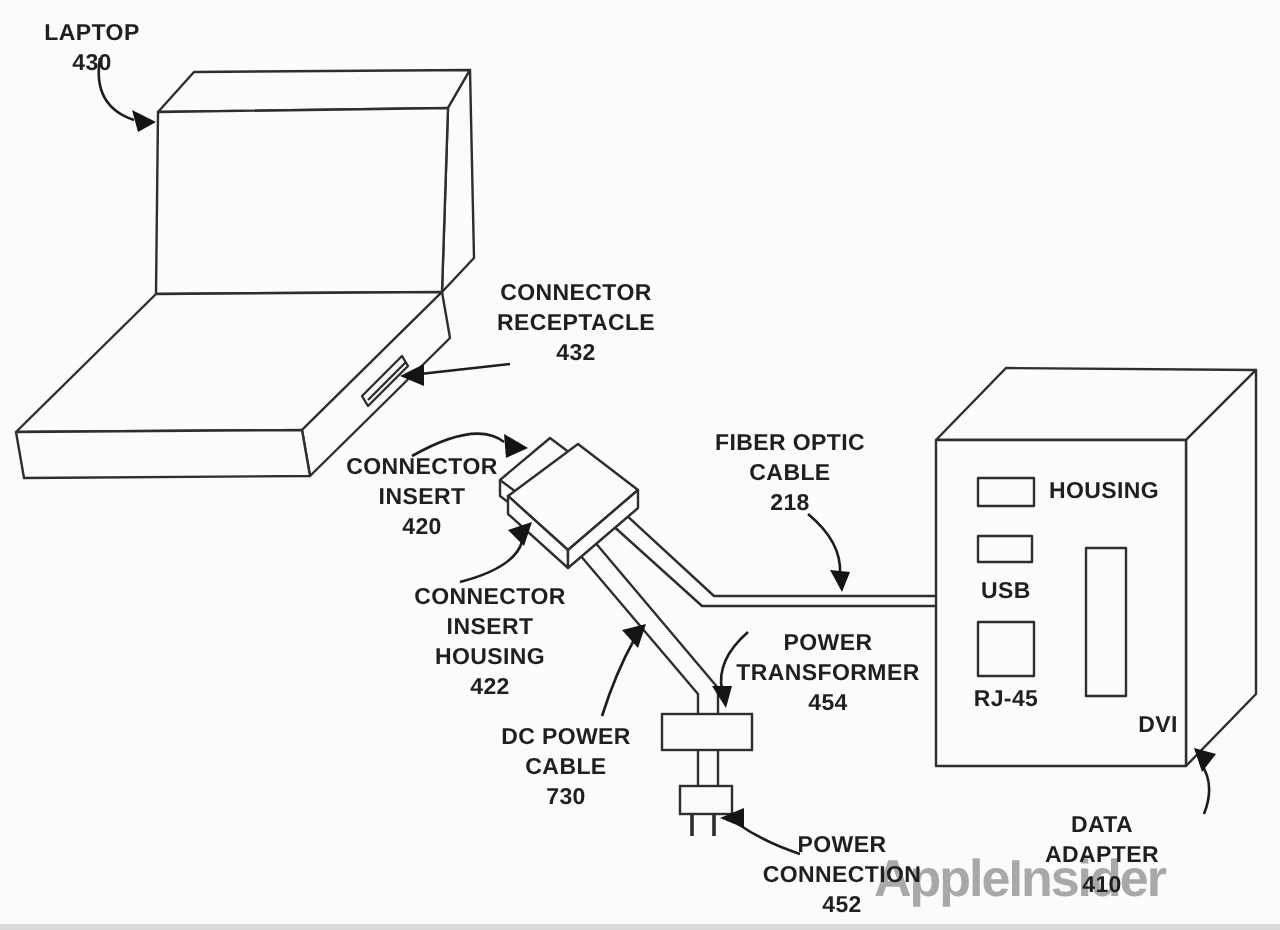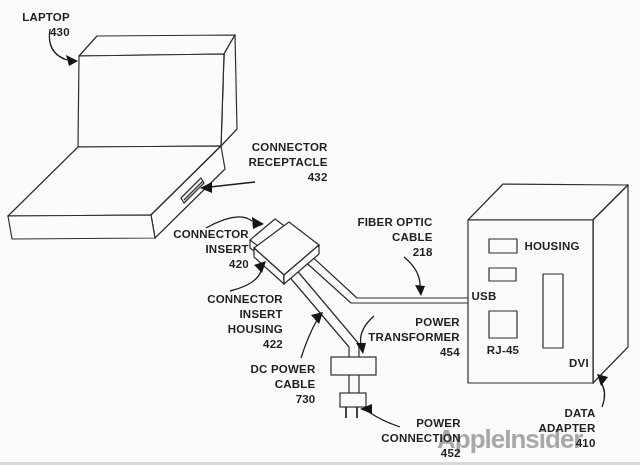--- a/index.html
+++ b/index.html
@@ -2,35 +2,35 @@
 <html><head>
 <meta charset="utf-8">
 <style>
   html,body{margin:0;padding:0;background:#e9e9e9;}
   .stage{
     position:relative;width:640px;height:465px;background:#fbfbfb;overflow:hidden;
     font-family:"Liberation Sans",sans-serif;
   }
   .stage svg{position:absolute;left:0;top:0;z-index:1;}
   .label{
-    position:absolute;transform:translateX(-50%);text-align:right;
+    position:absolute;transform:translateX(-50%);text-align:center;
     font-weight:bold;font-size:11.5px;line-height:15px;letter-spacing:.2px;
     white-space:pre-line;color:#1f1f1f;z-index:2;
   }
   .l-laptop{left:46px;top:10px}
   .l-receptacle{left:288px;top:140px}
   .l-insert{left:211px;top:227px}
   .l-housing{left:245px;top:292px}
   .l-fiber{left:395px;top:215px}
   .l-transformer{left:414px;top:315px}
   .l-dccable{left:283px;top:362px}
   .l-connection{left:421px;top:416px}
   .l-adapter{left:551px;top:406px}
   .l-optical{left:552px;top:239px}
-  .l-usb{left:484px;top:289px}
+  .l-usb{left:503px;top:289px}
   .l-rj45{left:503px;top:343px}
   .l-dvi{left:579px;top:356px}
   .caption{
     position:absolute;left:255px;top:438px;transform:translateX(-50%);
     font-weight:bold;font-size:19px;letter-spacing:.6px;color:#1f1f1f;z-index:2;
   }
   .watermark{
     position:absolute;left:437px;top:424px;font-weight:bold;font-size:26px;
     letter-spacing:-1px;color:#a8a8a8;z-index:1;
   }

